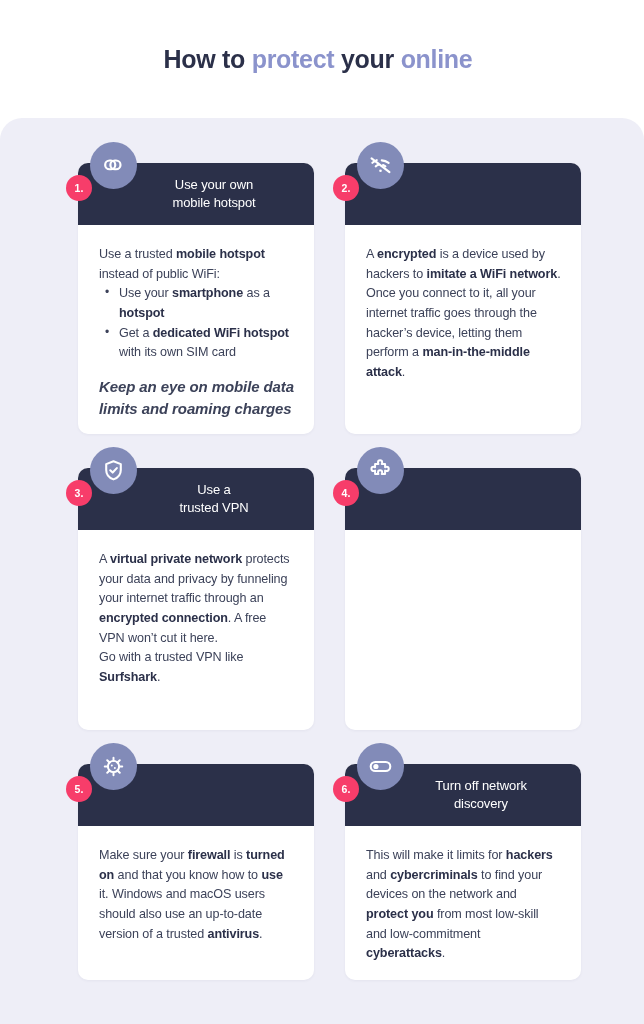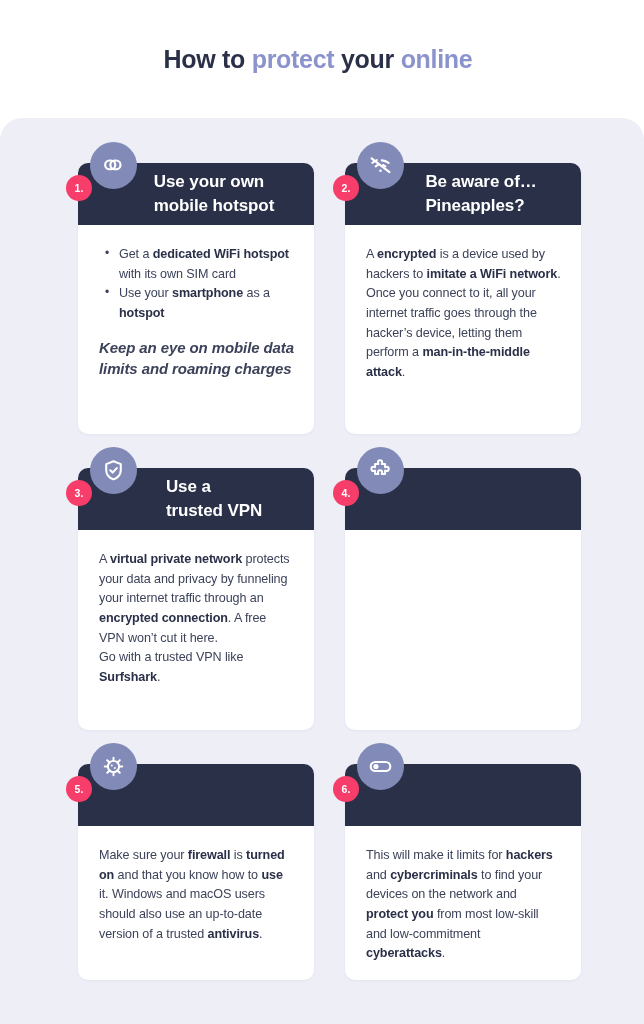--- a/index.html
+++ b/index.html
@@ -80,23 +80,24 @@
     height: 62px;
     background: #2b3049;
     border-radius: 10px 10px 0 0;
     display: flex;
     align-items: center;
     justify-content: center;
     padding: 0 10px 0 46px;
   }
   .card-title {
     color: #ffffff;
-    font-size: 17px;
-    font-weight: 700;
+    font-size: 13px;
+    font-weight: 400;
     line-height: 1.42;
+    text-align: center;
     letter-spacing: -0.1px;
   }
 
   
   .icon-bubble {
     position: absolute;
     top: -21px;
     left: 12px;
     width: 47px;
     height: 47px;
@@ -195,45 +196,42 @@
               <path d="M14.5 7.2a4.2 4.2 0 0 1 0 8.4h-1.3a4.2 4.2 0 0 1 0-8.4z"></path>
             </svg>
           </div>
           <div class="badge">1.</div>
           <div class="card-title">
             <span>Use your own</span><br>
             <span>mobile hotspot</span>
           </div>
         </div>
         <div class="card-body">
+          <p class="body-text"><span>Use a trusted </span><b>mobile hotspot</b><span> instead of public WiFi:</span></p>
           <ul class="bullets">
+            <li><span>Use your </span><b>smartphone</b><span> as a </span><b>hotspot</b></li>
             <li><span>Get a </span><b>dedicated WiFi hotspot</b><span> with its own SIM card</span></li>
-            <li><span>Use your </span><b>smartphone</b><span> as a </span><b>hotspot</b></li>
           </ul>
           <p class="note">Keep an eye on mobile data limits and roaming charges</p>
         </div>
       </div>
 
       <div class="card row1">
         <div class="card-header">
           <div class="icon-bubble">
             <svg viewBox="0 0 24 24" fill="none" stroke="#ffffff" stroke-width="2" stroke-linecap="round" stroke-linejoin="round">
               <path d="M4.2 9.4a13 13 0 0 1 4.2-2.5"></path>
               <path d="M7.4 12.8a8.6 8.6 0 0 1 2.6-1.5"></path>
               <path d="M13.2 7.1a12.9 12.9 0 0 1 6.6 2.3"></path>
               <path d="M14.4 11.6a8.4 8.4 0 0 1 2.3 1.3"></path>
               <circle cx="12" cy="17.1" r="1.25" fill="#ffffff" stroke="none"></circle>
               <path d="M3.4 5.1 20.6 18.3"></path>
             </svg>
           </div>
           <div class="badge">2.</div>
-          <div class="card-title">
-            <span>Be aware of…</span><br>
-            <span>Pineapples?</span>
-          </div>
         </div>
         <div class="card-body">
           <p class="body-text"><span>A </span><b>encrypted</b><span> is a device used by hackers to </span><b>imitate a WiFi network</b><span>. Once you connect to it, all your internet traffic goes through the hacker’s device, letting them perform a </span><b>man-in-the-middle attack</b><span>.</span></p>
         </div>
       </div>
 
       <div class="card row2">
         <div class="card-header">
           <div class="icon-bubble">
             <svg viewBox="0 0 24 24" fill="none" stroke="#ffffff" stroke-width="2" stroke-linecap="round" stroke-linejoin="round">
@@ -282,20 +280,24 @@
 
       <div class="card row3">
         <div class="card-header">
           <div class="icon-bubble">
             <svg viewBox="0 0 24 24" fill="none" stroke="#ffffff" stroke-width="2" stroke-linecap="round" stroke-linejoin="round">
               <rect x="2.6" y="7.6" width="18.8" height="8.8" rx="4.4"></rect>
               <circle cx="7.6" cy="12" r="2.5" fill="#ffffff" stroke="none"></circle>
             </svg>
           </div>
           <div class="badge">6.</div>
+          <div class="card-title">
+            <span>Turn off network</span><br>
+            <span>discovery</span>
+          </div>
         </div>
         <div class="card-body">
           <p class="body-text"><span>This will make it limits for </span><b>hackers</b><span> and </span><b>cybercriminals</b><span> to find your devices on the network and </span><b>protect you</b><span> from most low-skill and low-commitment </span><b>cyberattacks</b><span>.</span></p>
         </div>
       </div>
 
     </div>
   </div>
 </div>
 

